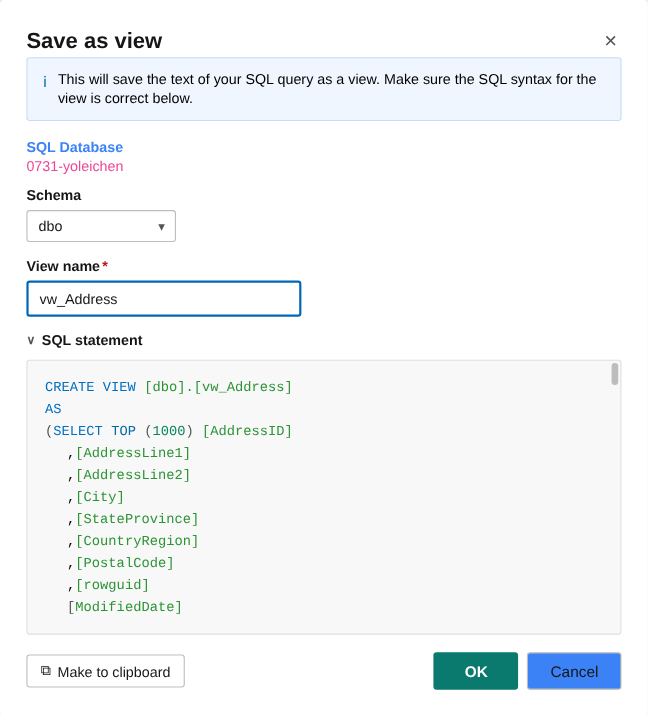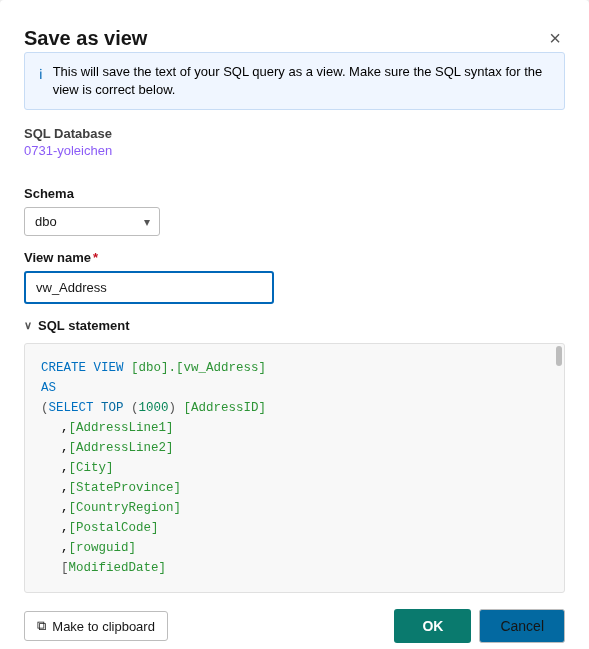--- a/index.html
+++ b/index.html
@@ -60,27 +60,27 @@
       flex-shrink: 0;
     }
     .info-text {
       font-size: 13px;
       color: #000000;
       line-height: 1.4;
     }
     .field-label {
       font-size: 13px;
       font-weight: 600;
-      color: #404040;
+      color: #3b82f6;
       margin-bottom: 2px;
     }
     .field-value {
       font-size: 13px;
-      color: #8b5cf6;
-      margin-bottom: 28px;
+      color: #ec4899;
+      margin-bottom: 12px;
     }
     .form-group {
       margin-bottom: 14px;
     }
     .form-label {
       font-size: 13px;
       font-weight: 600;
       color: #161616;
       margin-bottom: 6px;
       display: block;
@@ -195,21 +195,21 @@
       background: #0a7a6e;
       color: #ffffff;
       border: none;
       border-radius: 3px;
       padding: 8px 28px;
       font-size: 14px;
       font-weight: 600;
       cursor: pointer;
     }
     .btn-cancel {
-      background: #0369a1;
+      background: #3b82f6;
       color: #161616;
       border: 1px solid #bdbdbd;
       border-radius: 3px;
       padding: 8px 20px;
       font-size: 14px;
       cursor: pointer;
     }
     .code-line {
       display: block;
       white-space: pre;

